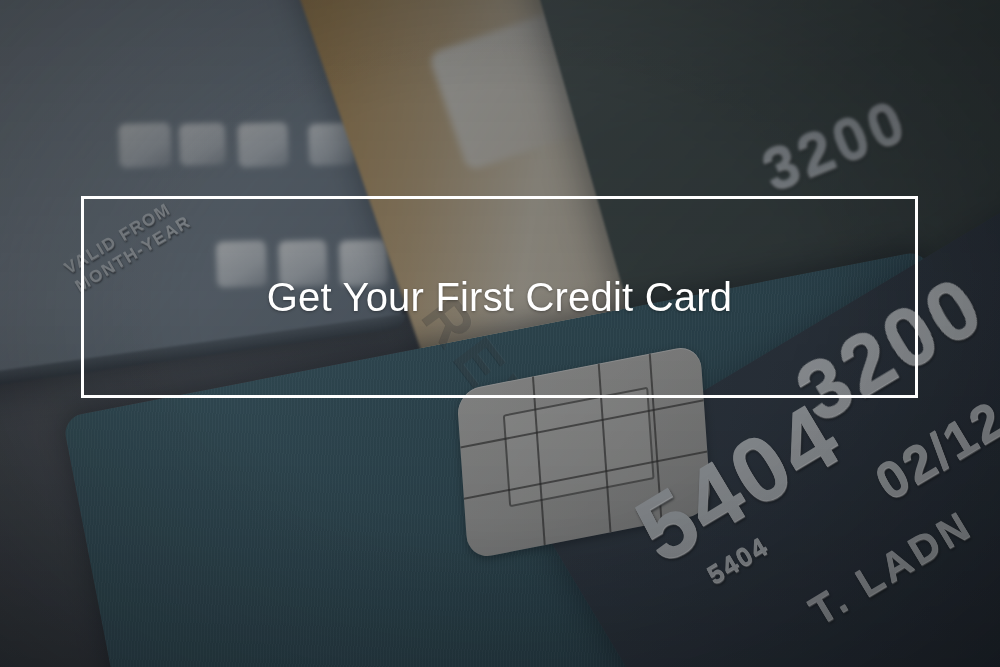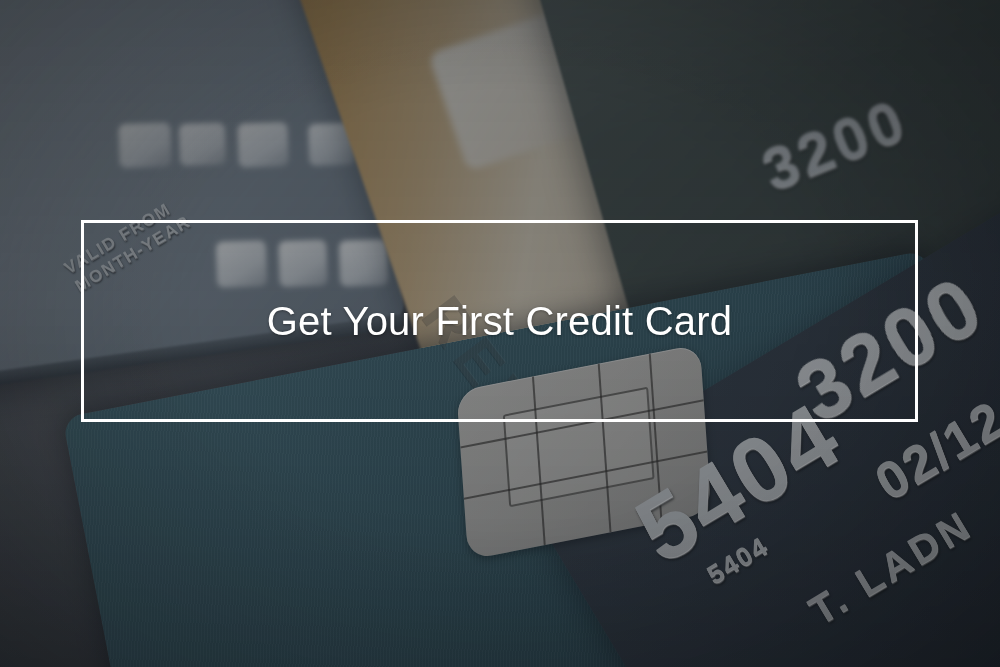--- a/index.html
+++ b/index.html
@@ -183,21 +183,21 @@
       linear-gradient(180deg, rgba(22,27,33,.50) 0%, rgba(24,29,35,.44) 45%, rgba(18,23,29,.52) 100%);
   }
   .vignette {
     position:absolute; inset:0;
     background:radial-gradient(ellipse at 50% 46%, rgba(0,0,0,0) 42%, rgba(0,0,0,.30) 100%);
   }
 
   
   #title-frame {
     position:absolute;
-    left:81px; top:220px;
+    left:81px; top:196px;
     width:837px; height:202px;
     border:3px solid #ffffff;
     display:flex; align-items:center; justify-content:center;
   }
   #hero-title {
     color:#ffffff;
     font-size:40px;
     font-weight:400;
     letter-spacing:.2px;
     line-height:1.2;

